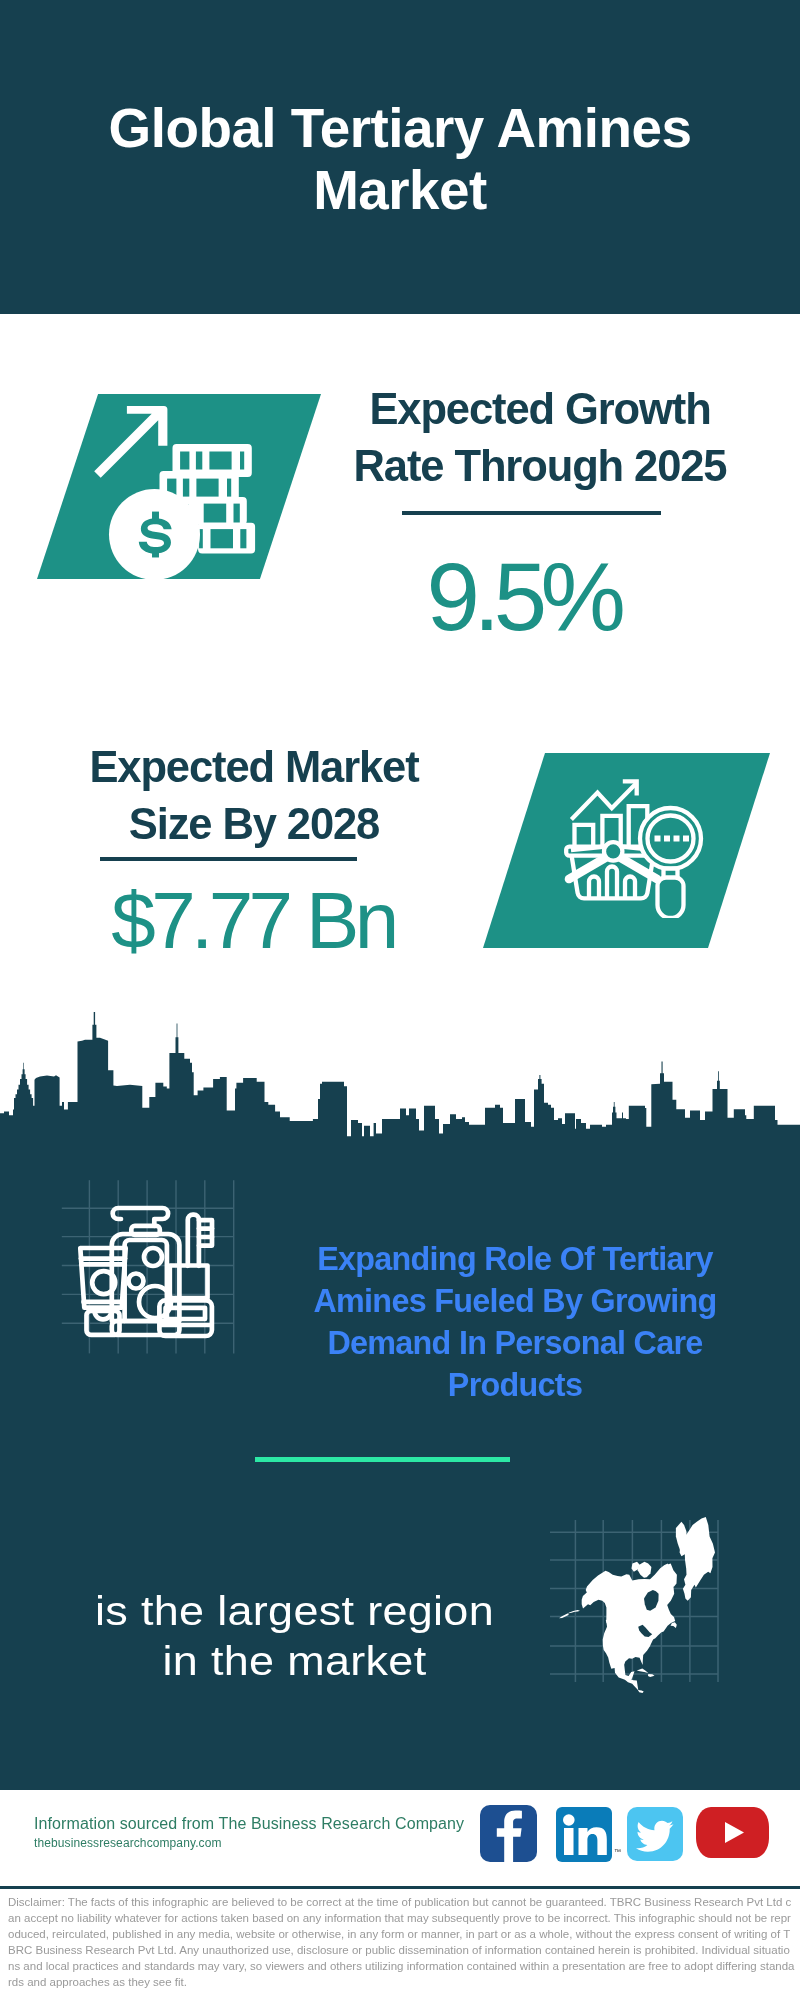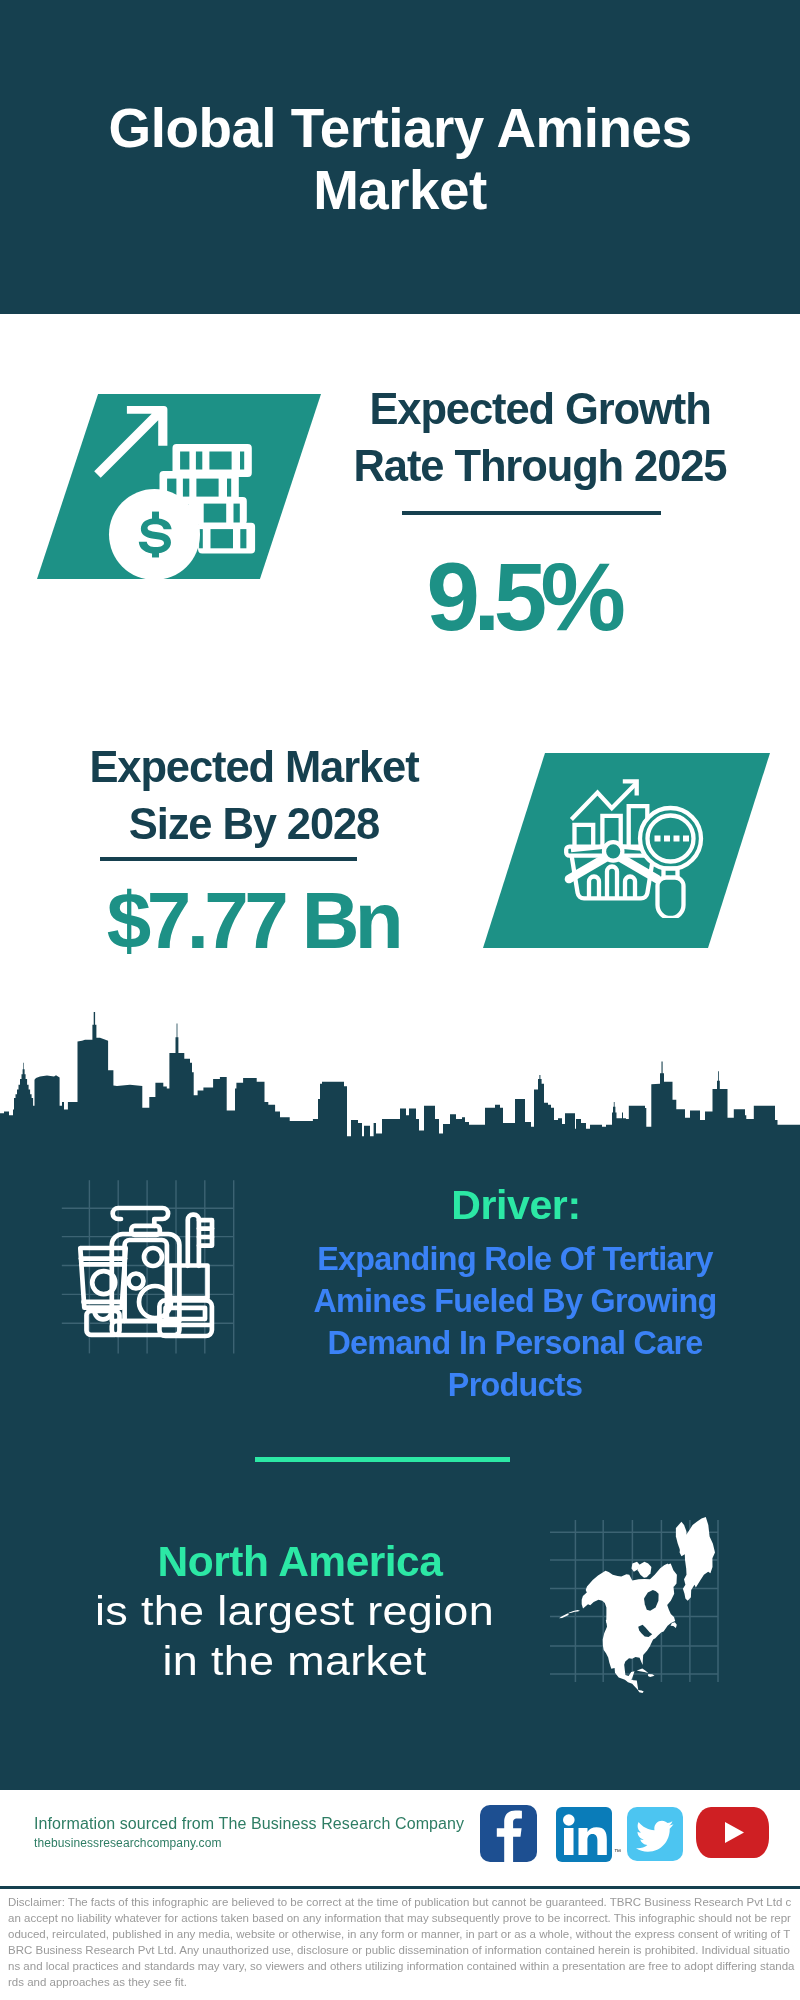--- a/index.html
+++ b/index.html
@@ -7,21 +7,21 @@
   .page{position:relative;width:800px;height:2000px;}
   
   .header{position:absolute;left:0;top:0;width:800px;height:314px;background:#16404F;}
   .header-title{position:absolute;left:100px;top:97px;width:600px;text-align:center;color:#ffffff;
     font-size:54.8px;font-weight:bold;line-height:62px;letter-spacing:-0.5px;}
 
   
   .stat-label{position:absolute;text-align:center;color:#16404F;font-weight:bold;
     font-size:43.5px;line-height:57px;letter-spacing:-1.1px;}
   .stat-rule{position:absolute;height:4px;background:#16404F;}
-  .stat-value{position:absolute;text-align:center;color:#1D9186;font-weight:bold;
+  .stat-value{position:absolute;text-align:center;color:#1D9186;font-weight:normal;
     font-size:96px;line-height:96px;letter-spacing:-6.5px;}
 
   .s1-label{left:340px;top:381px;width:400px;}
   .s1-rule{left:402px;top:511px;width:259px;}
   .s1-value{left:323px;top:549px;width:400px;}
 
   .s2-label{left:54px;top:727px;width:400px;margin-top:12px;}
   .s2-rule{left:100px;top:857px;width:257px;}
   .s2-value{left:53px;top:881px;width:400px;font-size:80px;line-height:80px;letter-spacing:-4.6px;}
 
@@ -213,25 +213,23 @@
       <line x1="138.9" y1="43.6" x2="152" y2="43.6"></line>
       <line x1="138.9" y1="52" x2="152" y2="52"></line>
 
       <path d="M109.8,80.5 h37.7 v32.6 h-37.7 z"></path>
 
       <rect x="99.4" y="115.3" width="52.5" height="35.7" rx="6"></rect>
       <rect x="105.6" y="122.8" width="39.4" height="11.2"></rect>
       <line x1="100" y1="140" x2="151.3" y2="140"></line>
     </g>
   </svg>
-  <div class="driver-head">Driver:</div>
   <div class="driver-text">Expanding Role Of Tertiary Amines Fueled By Growing Demand In Personal Care Products</div>
   <div class="driver-rule"></div>
 
-  <div class="region-head">North America</div>
   <div class="region-text"><span>is the largest region</span><br><span>in the market</span></div>
 
   <svg class="grid-region" width="180" height="180" viewBox="0 0 180 180" style="position:absolute;left:548px;top:1510px;">
     <g stroke="#3C6373" stroke-width="1.5">
       <line x1="27.4" y1="10" x2="27.4" y2="172"></line>
       <line x1="55.2" y1="10" x2="55.2" y2="172"></line>
       <line x1="84.4" y1="10" x2="84.4" y2="172"></line>
       <line x1="113.4" y1="10" x2="113.4" y2="172"></line>
       <line x1="141.9" y1="10" x2="141.9" y2="172"></line>
       <line x1="170" y1="10" x2="170" y2="172"></line>

